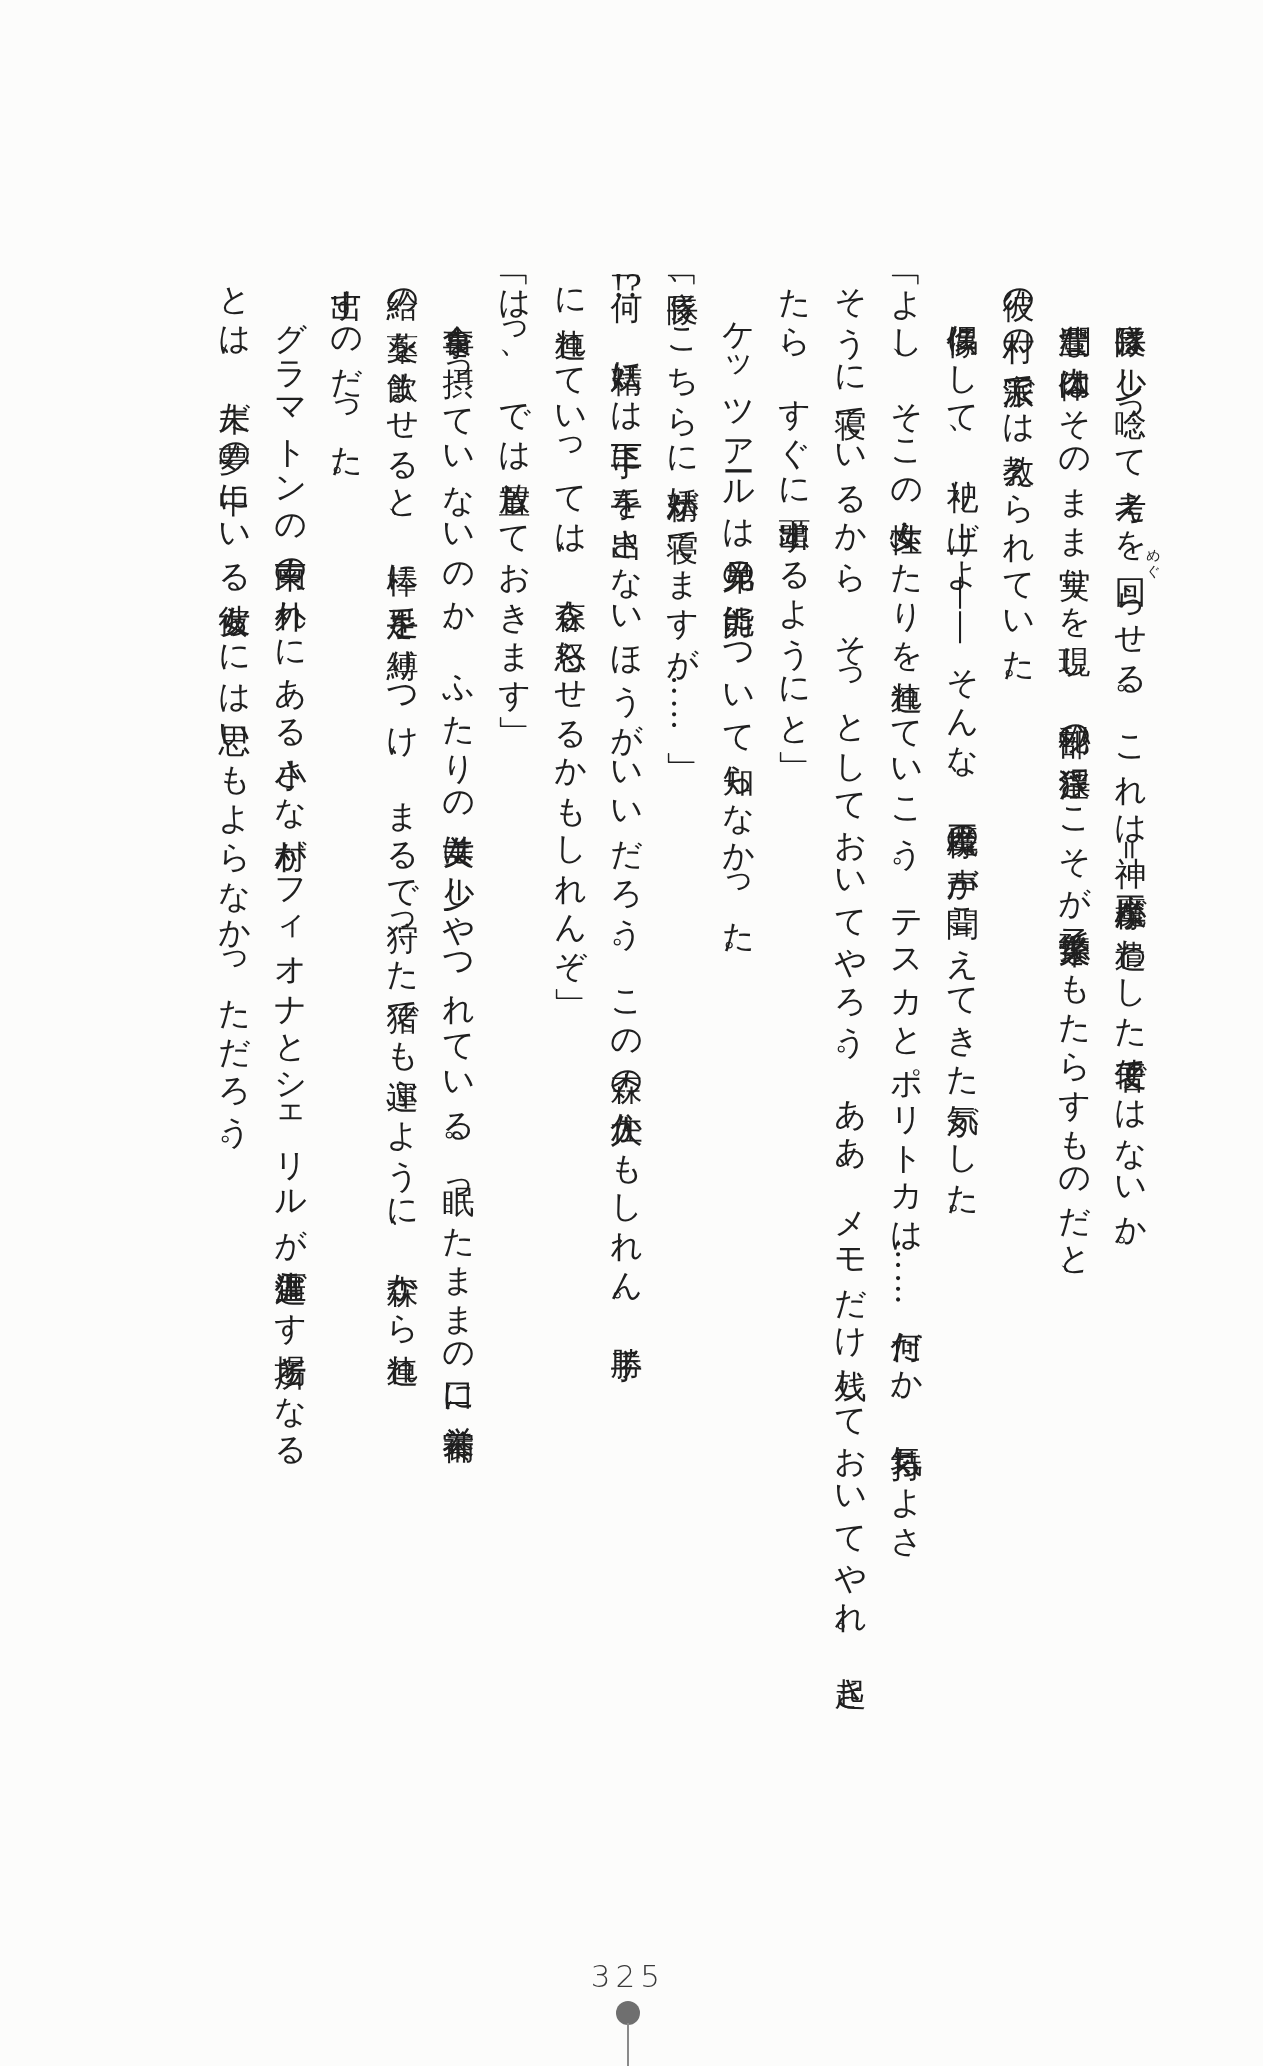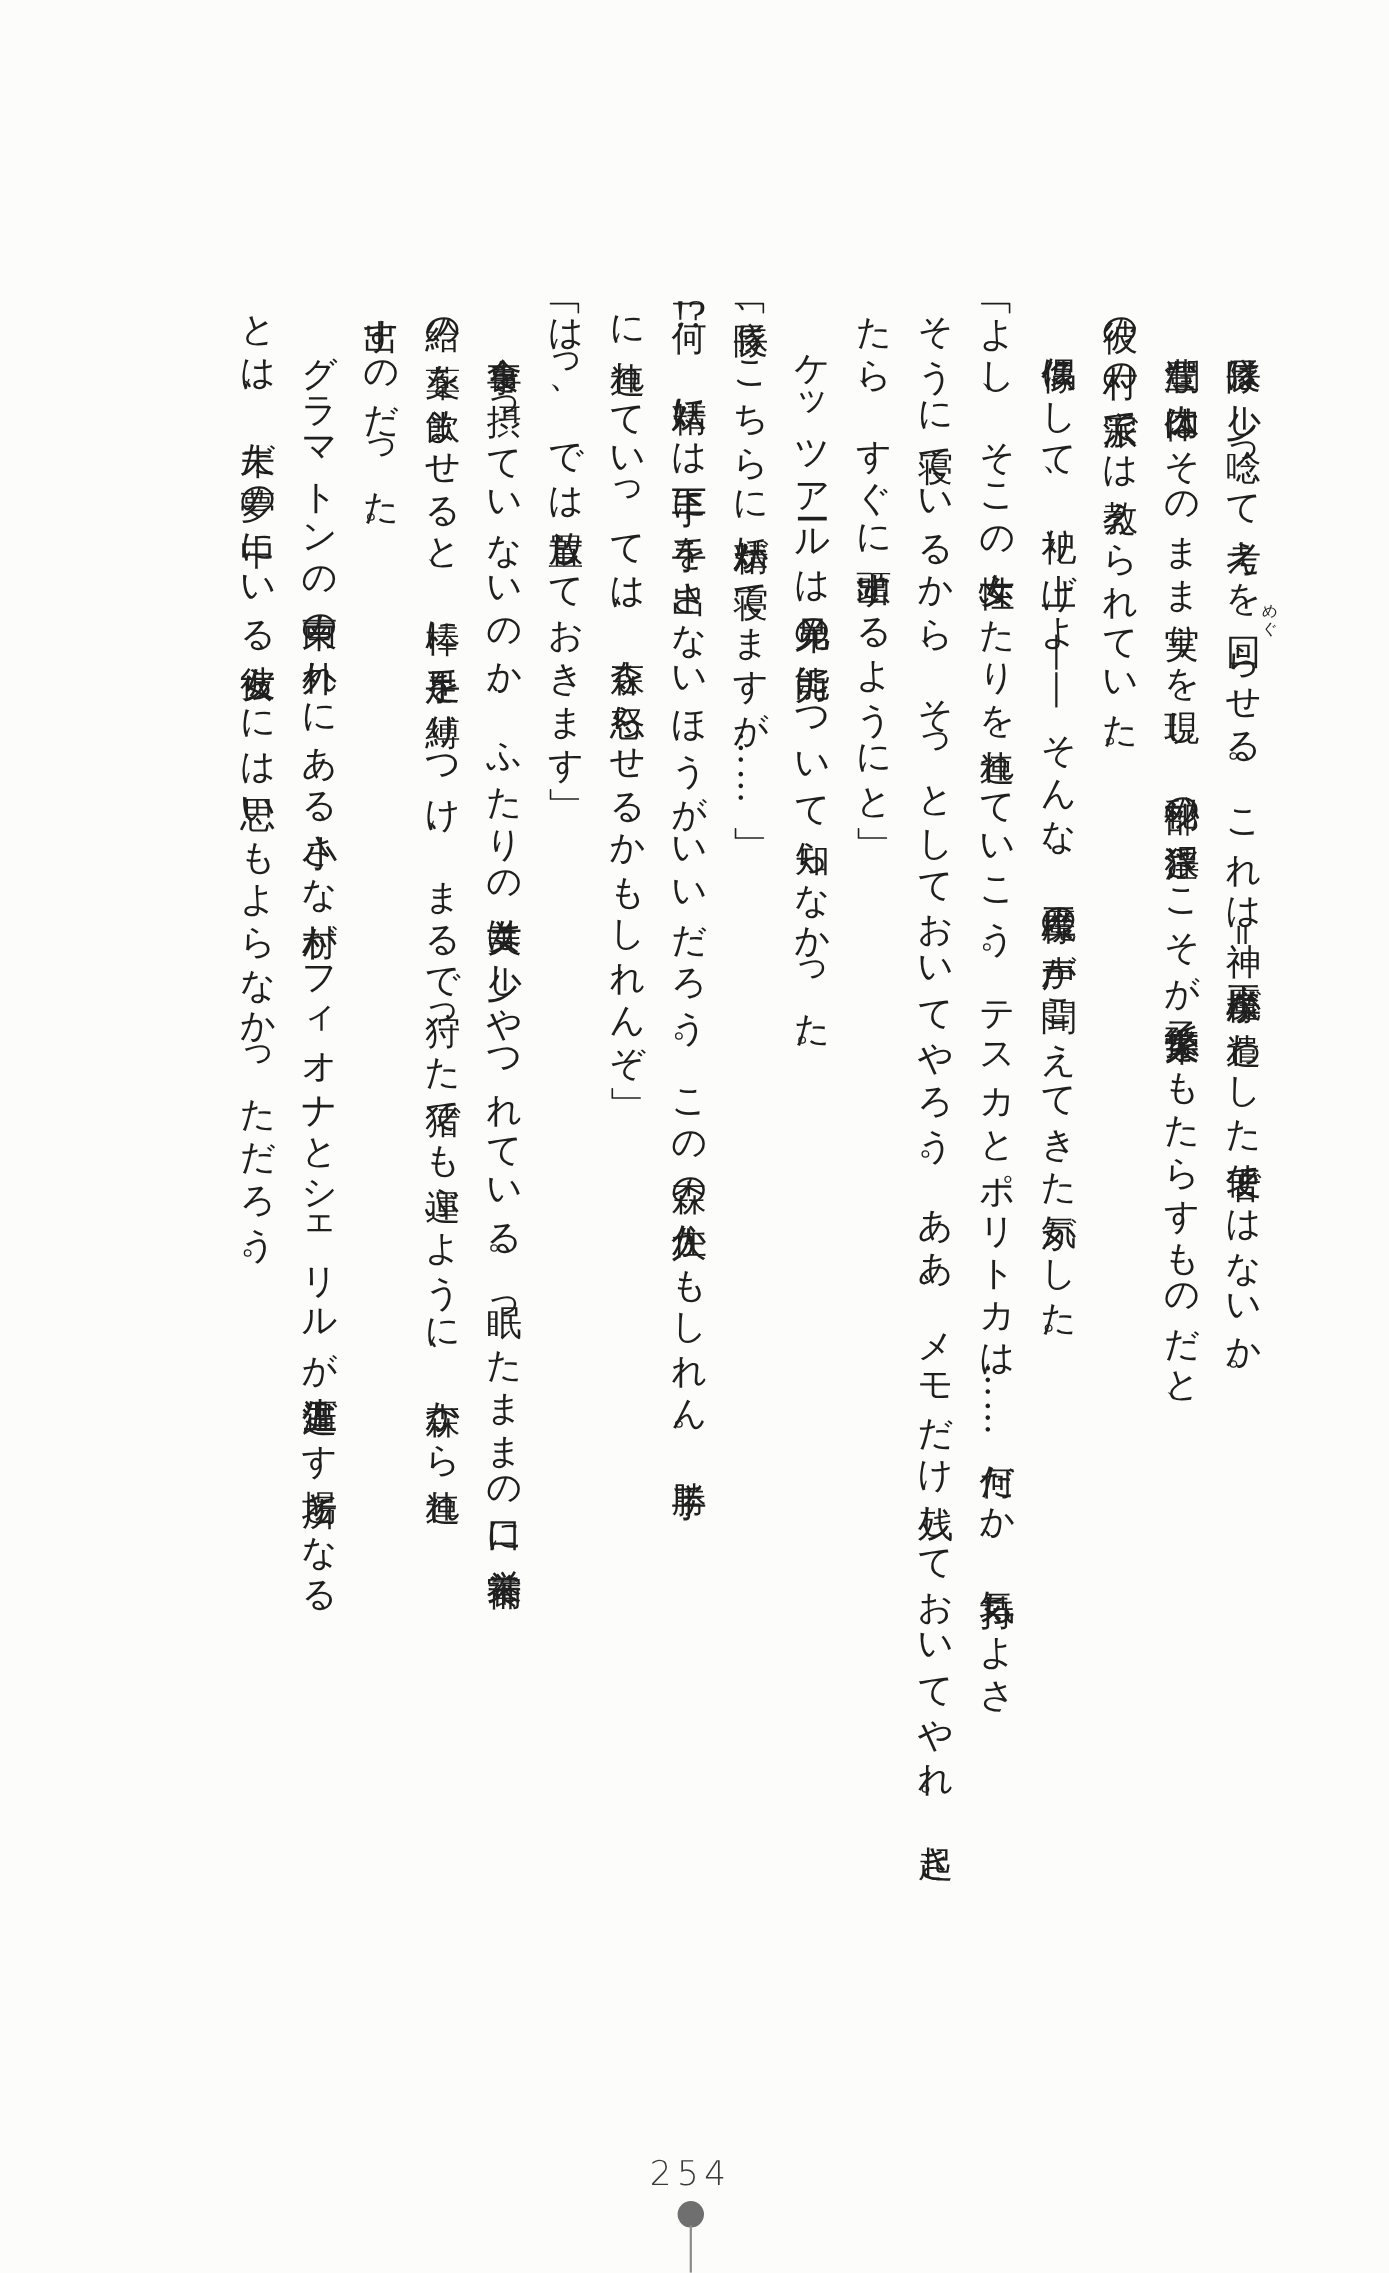--- a/index.html
+++ b/index.html
@@ -93,17 +93,17 @@
     <div class="tline"><span>「何</span><span class="tcy">!?</span><span>　妖精には下手に手を出さないほうがいいだろう。この森の住人かもしれん。勝手</span></div>
     <div class="tline"><span>に連れていっては、森を怒らせるかもしれんぞ」</span></div>
     <div class="tline"><span>「はっ、では放置しておきます」</span></div>
     <div class="tline"><span>　食事を摂っていないのか、ふたりの美女は少しやつれている。眠ったままの口に栄養補</span></div>
     <div class="tline"><span>給の薬を飲ませると、棒に手足を縛りつけ、まるで狩った猪でも運ぶように、森から連れ</span></div>
     <div class="tline"><span>出すのだった。</span></div>
     <div class="tline"><span>　グラマトンの南東の外れにある小さな村がフィオナとシェリルが生涯過ごす場所となる</span></div>
     <div class="tline"><span>とは、未だ夢の中にいる彼女らには思いもよらなかっただろう。</span></div>
   </div>
 
-<div class="page-number">254</div>
+<div class="page-number">325</div>
 
 <div class="ornament-dot"></div>
 
 <div class="ornament-line"></div>
 
 </body></html>

